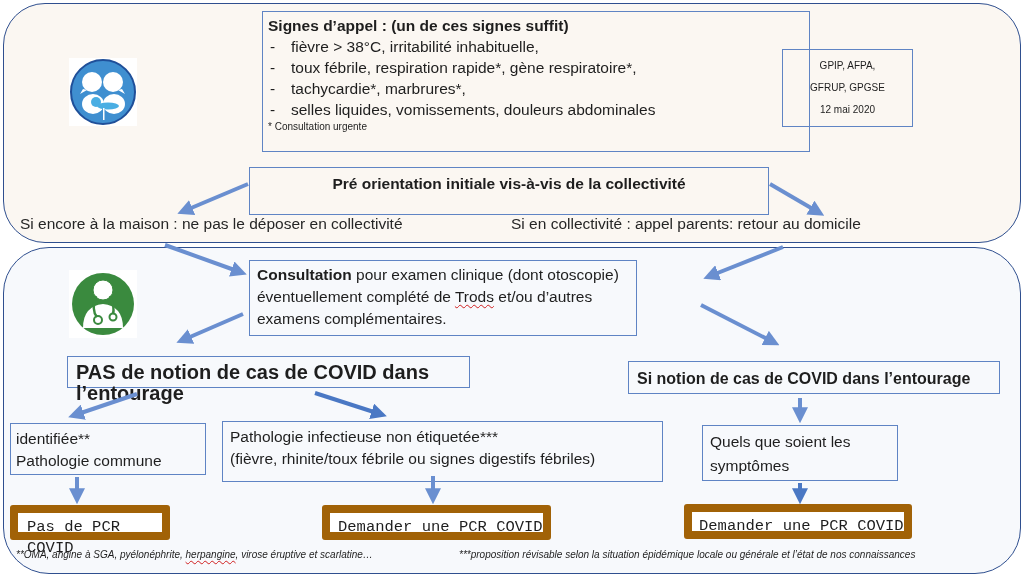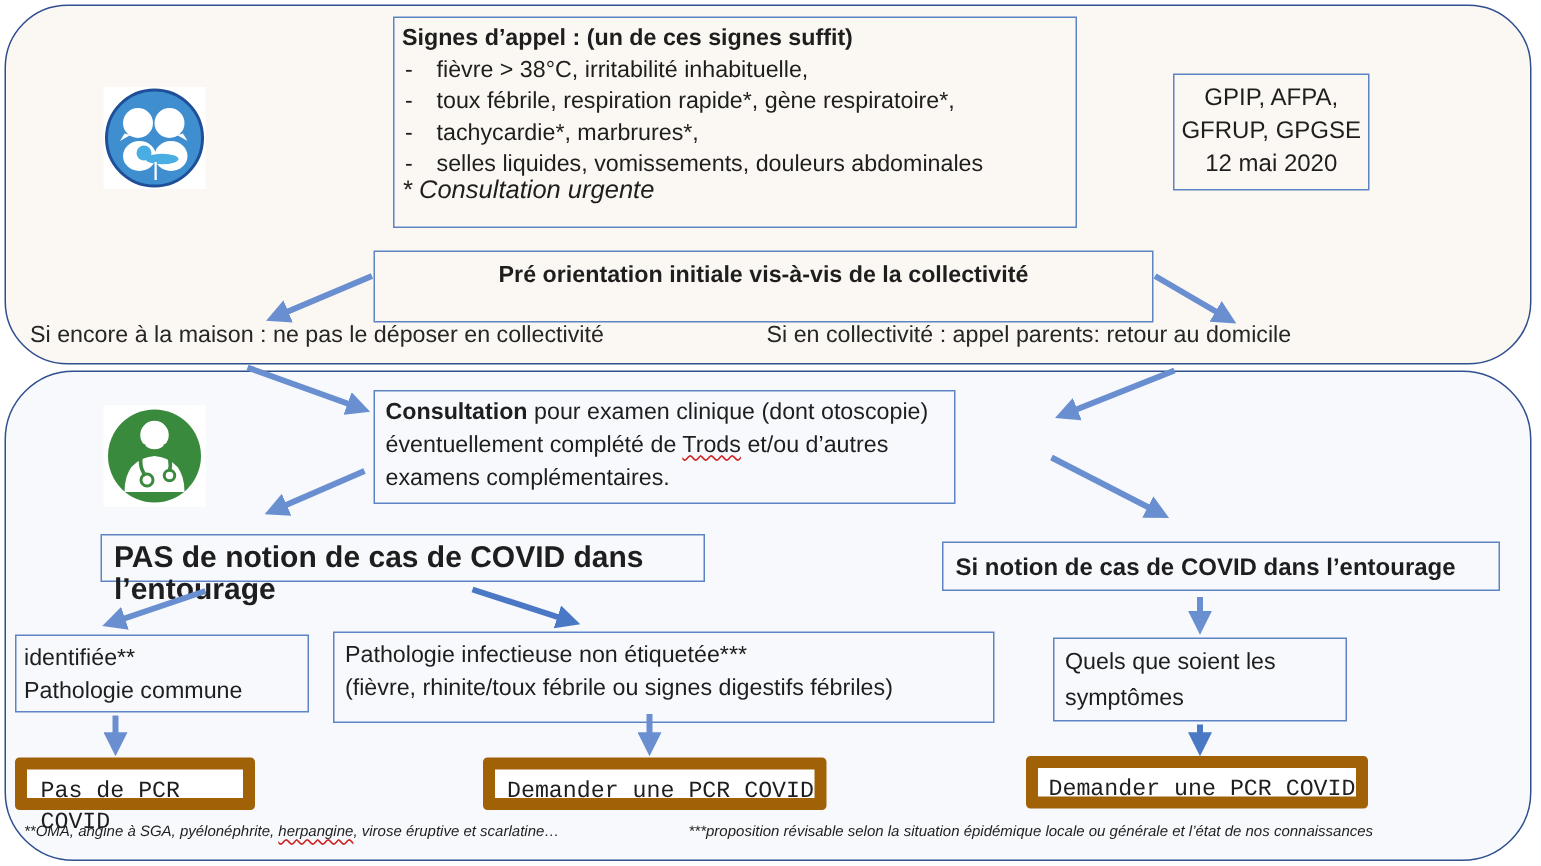--- a/index.html
+++ b/index.html
@@ -79,32 +79,32 @@
     <circle cx="34" cy="34" r="31" fill="#3a8a3e"></circle>
     <circle cx="34" cy="20" r="10" fill="#fff" stroke="#3a8a3e" stroke-width="1"></circle>
     <path d="M14 58 Q14 36 34 34 Q54 36 54 58 Z" fill="#fff"></path>
     <path d="M27 26 Q22 40 28 47" stroke="#3a8a3e" stroke-width="2.5" fill="none"></path>
     <path d="M41 26 Q46 38 44 44" stroke="#3a8a3e" stroke-width="2.5" fill="none"></path>
     <circle cx="44" cy="47" r="3.5" fill="none" stroke="#3a8a3e" stroke-width="2"></circle>
     <circle cx="29" cy="50" r="4" fill="none" stroke="#3a8a3e" stroke-width="2"></circle>
   </svg>
 </div>
 
-<div class="box" style="left:262px; top:11px; width:456px; height:141px; padding:3px 0 0 5px;">
+<div class="box" style="left:262px; top:11px; width:548px; height:141px; padding:3px 0 0 5px;">
   <div class="bold">Signes d’appel : (un de ces signes suffit)</div>
   <ul class="signs-list">
     <li>fièvre &gt; 38°C, irritabilité inhabituelle,</li>
     <li>toux fébrile, respiration rapide*, gène respiratoire*,</li>
     <li>tachycardie*, marbrures*,</li>
     <li>selles liquides, vomissements, douleurs abdominales</li>
   </ul>
-  <div style="font-size:17px; font-style:italic; line-height:14px;">* Consultation urgente</div>
+  <div style="font-size:10px; line-height:14px;">* Consultation urgente</div>
 </div>
 
-<div class="box" style="left:782px; top:49px; width:131px; height:78px; text-align:center; padding-top:5px; font-size:16px; line-height:22px;">
+<div class="box" style="left:782px; top:49px; width:131px; height:78px; text-align:center; padding-top:5px; font-size:10px; line-height:22px;">
   <div>GPIP, AFPA,</div>
   <div>GFRUP, GPGSE</div>
   <div>12 mai 2020</div>
 </div>
 
 <div class="box bold" style="left:249px; top:167;px; top:167px; width:520px; height:48px; text-align:center; padding-top:5px;">
   <span>Pré orientation initiale vis-à-vis de la collectivité</span>
 </div>
 
 <div class="label" style="left:20px; top:215px;">Si encore à la maison : ne pas le déposer en collectivité</div>

